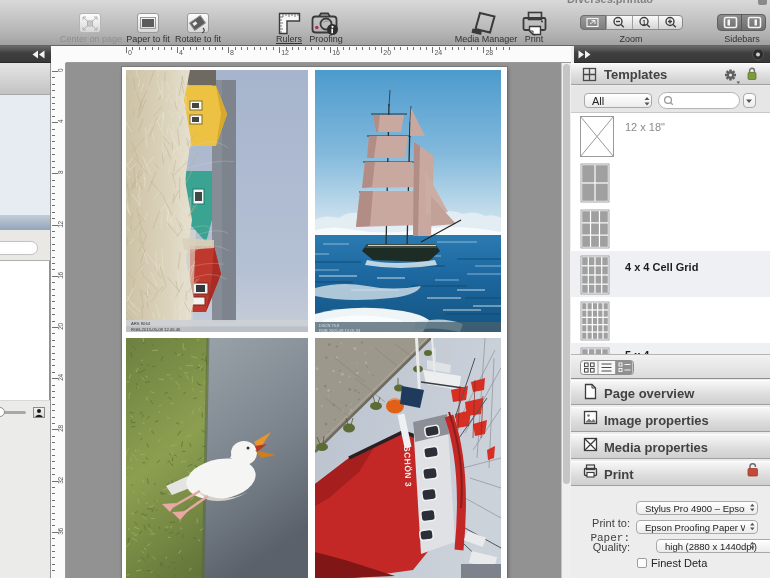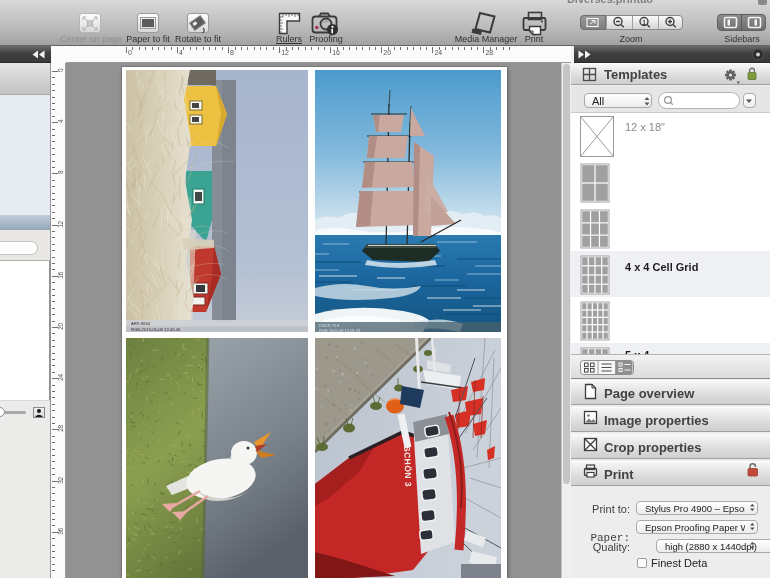--- a/index.html
+++ b/index.html
@@ -1184,21 +1184,21 @@
     <rect x="39" y="3" width="3" height="3"></rect>
         <rect x="39" y="8.5" width="3" height="3"></rect>
   </g>
 </svg>
 
 <div class="abs hdr" style="left:571px;top:380px;height:25px;"></div>
 <div class="abs hdrtxt" style="left:604px;top:386px;">Page overview</div>
 <div class="abs hdr" style="left:571px;top:407px;height:25px;"></div>
 <div class="abs hdrtxt" style="left:604px;top:413px;">Image properties</div>
 <div class="abs hdr" style="left:571px;top:434px;height:25px;"></div>
-<div class="abs hdrtxt" style="left:604px;top:440px;">Crop properties</div>
+<div class="abs hdrtxt" style="left:604px;top:440px;">Media properties</div>
 <div class="abs hdr" style="left:571px;top:461px;height:25px;"></div>
 <div class="abs hdrtxt" style="left:604px;top:467px;">Print</div>
 <svg id="sbicons" class="abs" style="left:571px;top:63px;z-index:5;" width="199" height="515">
 
   <g fill="none" stroke="#4a4a4a" stroke-width="1.3">
     <rect x="12.5" y="5.5" width="12" height="12"></rect>
     <path d="M18.5 5.5 v12 M12.5 11.5 h12"></path>
   </g>
 
   <g transform="translate(159.5,12)">
@@ -1256,21 +1256,21 @@
   </g>
 
   <g fill="#555">
     <path d="M179 443.5 l2.3 -2.8 2.3 2.8 z M179 445.5 l2.3 2.8 2.3 -2.8 z"></path>
     <path d="M179 462.5 l2.3 -2.8 2.3 2.8 z M179 464.5 l2.3 2.8 2.3 -2.8 z"></path>
     <path d="M179 481.5 l2.3 -2.8 2.3 2.8 z M179 483.5 l2.3 2.8 2.3 -2.8 z"></path>
   </g>
 </svg>
 
 <div class="abs" style="left:571px;top:487px;width:199px;height:91px;background:#ededed;"></div>
-<div class="abs lbl" style="left:566px;top:503px;width:64px;">Print to:</div>
+<div class="abs lbl" style="left:566px;top:517px;width:64px;">Print to:</div>
 <div class="abs pop" style="left:636px;top:501px;width:122px;height:14px;">
       <span style="position:absolute;left:8px;top:0.5px;font-size:9.5px;width:100px;overflow:hidden;white-space:nowrap;">Stylus Pro 4900 – Epson…</span>
     </div>
 <div class="abs lbl" style="left:566px;top:532px;width:64px;font-family:Liberation Mono, monospace;">Paper:</div>
 <div class="abs pop" style="left:636px;top:520px;width:122px;height:14px;">
       <span style="position:absolute;left:8px;top:0.5px;font-size:9.5px;width:100px;overflow:hidden;white-space:nowrap;">Epson Proofing Paper Wh…</span>
     </div>
 <div class="abs lbl" style="left:566px;top:541px;width:64px;">Quality:</div>
 <div class="abs pop" style="left:656px;top:539px;width:146px;height:14px;">
       <span style="position:absolute;left:8px;top:0.5px;font-size:9.5px;width:100px;overflow:hidden;white-space:nowrap;">high (2880 x 1440dpi)</span>

